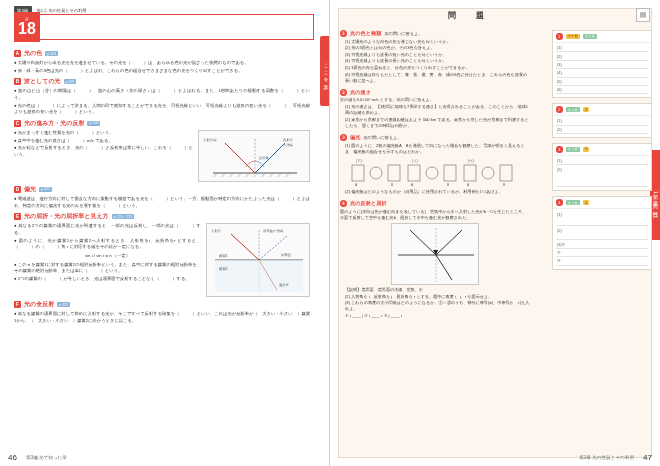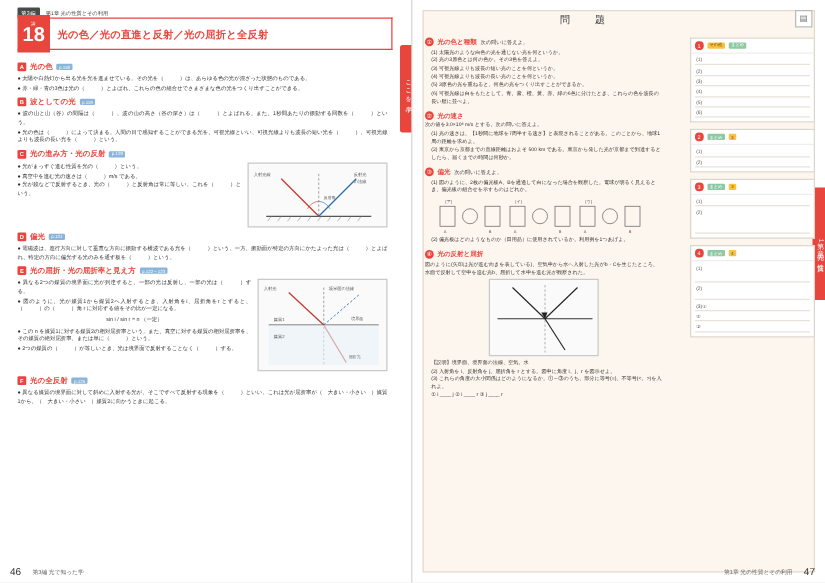--- a/index.html
+++ b/index.html
@@ -60,21 +60,21 @@
   .fig {
     border:1px solid #c9c9c9; background:#fafafa; position:relative;
   }
   .foot-l { position:absolute; bottom:6px; left:14px; font-size:4.6px; color:#666;}
 
   
   .page-right .panel {
     position:absolute; top:8px; left:8px; width:314px; height:450px;
     background:#fdf6ef; border:1px solid #e3d9cd;
   }
-  .q-title { position:absolute; top:10px; left:118px; font-size:8px; letter-spacing:6px; color:#333; font-weight:normal;}
+  .q-title { position:absolute; top:10px; left:118px; font-size:8px; letter-spacing:6px; color:#333; font-weight:bold;}
   .q-icon { position:absolute; top:8px; right:10px; width:14px; height:14px; border:1px solid #bbb; background:#fff;
             display:flex; align-items:center; justify-content:center; font-size:7px; color:#777;}
   .qcol { position:absolute; top:30px; left:10px; width:190px; }
   .acol { position:absolute; top:30px; right:8px; width:100px; }
 
   .q-item { margin-bottom:5px; }
   .q-head { display:flex; align-items:center; gap:3px; margin-bottom:1.5px;}
   .q-n { width:7px; height:7px; background:#e8453c; color:#fff; font-size:4.6px; border-radius:50%;
          display:flex; align-items:center; justify-content:center; }
   .q-t { font-size:5.2px; color:#e8453c; font-weight:bold; }
@@ -106,21 +106,20 @@
       <span class="hdr-txt">第1章 光の性質とその利用</span>
     </div>
 
     <div class="side-tab">ここを学ぶ</div>
 
     <div class="title-band"></div>
     <div class="title-num">
       <span class="lbl">講</span>
       <span class="num">18</span>
     </div>
-    <div class="title-text">光の色／光の直進と反射／光の屈折と全反射</div>
 
     <div class="content-l">
 
       <div class="sec">
         <div class="sec-head">
           <span class="sec-a">A</span>
           <span class="sec-t">光の色</span>
           <span class="pgref">p.118</span>
         </div>
         <p class="p">● 太陽や白熱灯から出る光を光を進ませている。その光を（　　　）は、あらゆる色の光が混ざった状態のものである。</p>

